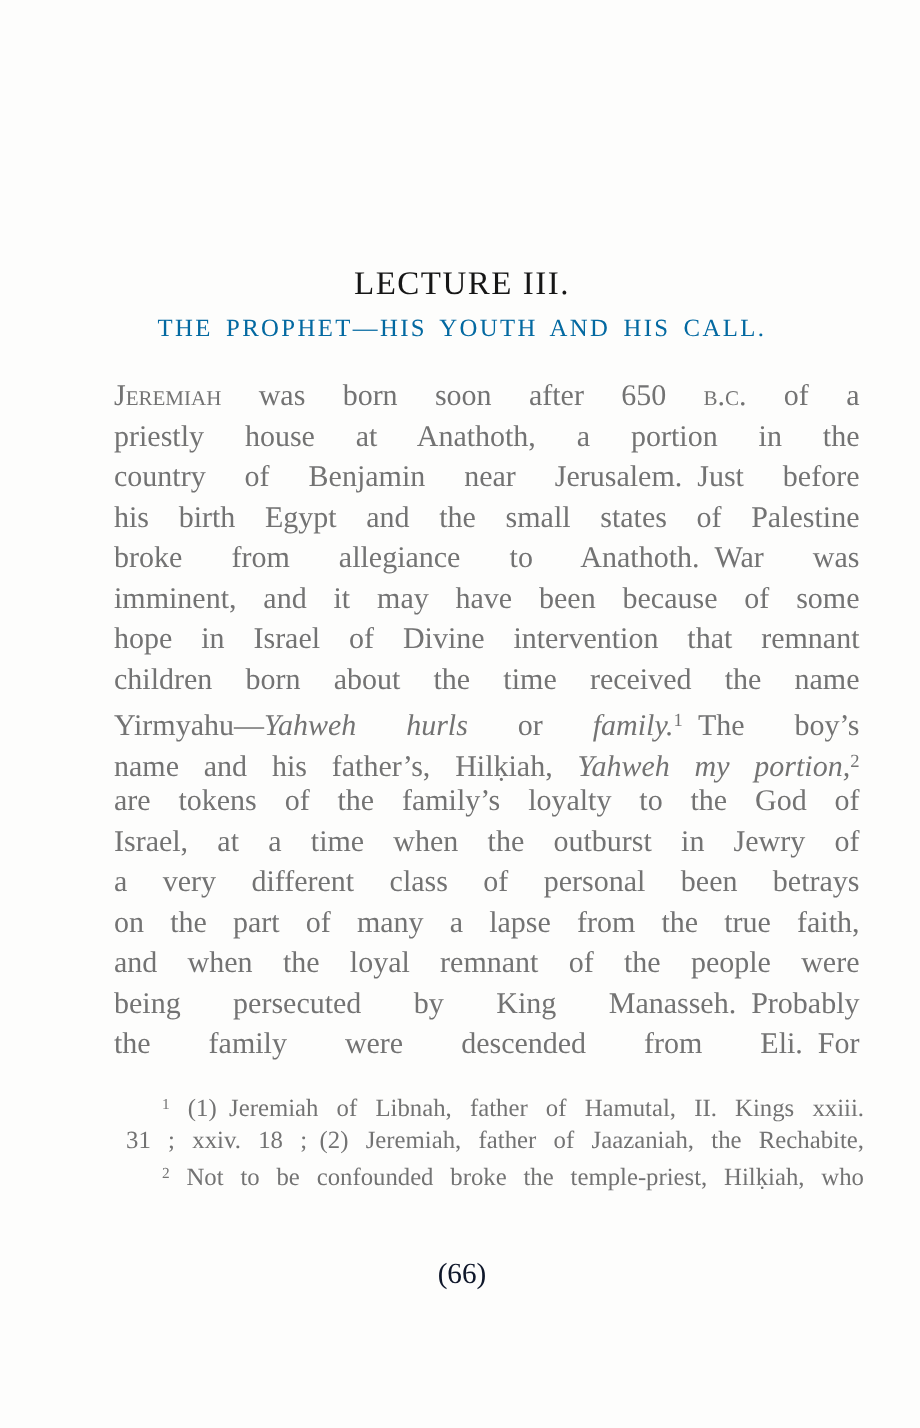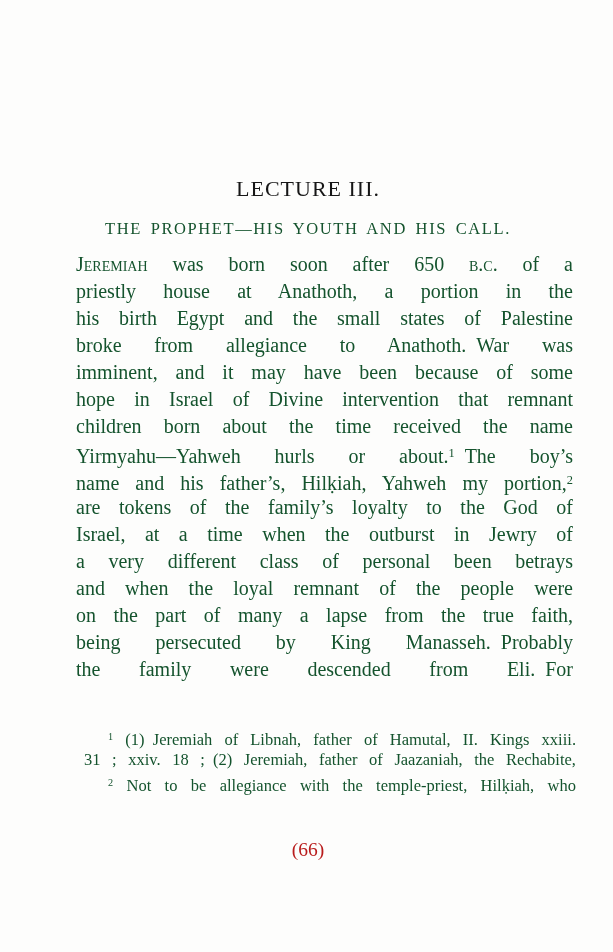--- a/index.html
+++ b/index.html
@@ -26,25 +26,25 @@
     width: 524px;
     text-align: center;
   }
   .lecture-title {
     top: 176px;
     font-size: 22px;
     letter-spacing: 1px;
     color: #161616;
   }
   .lecture-subtitle {
-    top: 219px;
+    top: 209px;
     font-size: 16.5px;
     letter-spacing: 1.6px;
     word-spacing: 3px;
-    color: #14532d;
+    color: #0369a1;
   }
   .body-text {
     position: absolute;
     top: 251px;
     left: 76px;
     width: 497px;
     font-size: 20px;
   }
   .body-text .tline {
     height: 27px;
@@ -59,70 +59,71 @@
   }
   .footnotes .tline {
     height: 23px;
     line-height: 23px;
     margin-left: 32px;
   }
   .tline {
     text-align: justify;
     text-align-last: justify;
     white-space: nowrap;
-    color: #14532d;
+    color: #737373;
   }
   .tline.noj {
     text-align-last: left;
   }
   .tline.ind {
     text-indent: 24px;
   }
-  .it { }
+  .it { font-style: italic; }
   .sc { font-variant: small-caps; }
   .sup {
     font-size: 0.62em;
     vertical-align: 0.5em;
     letter-spacing: 0;
   }
   .page-number {
     top: 839px;
     font-size: 19.5px;
-    color: #b91c1c;
+    color: #0f172a;
   }
 </style>
 </head>
 <body>
 
 <div class="page">
 
   <div class="centercol lecture-title">LECTURE III.</div>
 
   <div class="centercol lecture-subtitle">THE PROPHET—HIS YOUTH AND HIS CALL.</div>
 
   <div class="body-text">
       <div class="tline"><span class="sc">Jeremiah</span><span> was born soon after 650 </span><span class="sc">b.c.</span><span> of a</span></div>
       <div class="tline"><span>priestly house at Anathoth, a portion in the</span></div>
+      <div class="tline"><span>country of Benjamin near Jerusalem. Just before</span></div>
       <div class="tline"><span>his birth Egypt and the small states of Palestine</span></div>
       <div class="tline"><span>broke from allegiance to Anathoth. War was</span></div>
       <div class="tline"><span>imminent, and it may have been because of some</span></div>
       <div class="tline"><span>hope in Israel of Divine intervention that remnant</span></div>
       <div class="tline"><span>children born about the time received the name</span></div>
-      <div class="tline"><span>Yirmyahu—</span><span class="it">Yahweh hurls</span><span> or </span><span class="it">about.</span><span class="sup">1</span><span> The boy’s</span></div>
+      <div class="tline"><span>Yirmyahu—</span><span class="it">Yahweh hurls</span><span> or </span><span class="it">family.</span><span class="sup">1</span><span> The boy’s</span></div>
       <div class="tline"><span>name and his father’s, Hilḳiah, </span><span class="it">Yahweh my portion,</span><span class="sup">2</span></div>
       <div class="tline"><span>are tokens of the family’s loyalty to the God of</span></div>
       <div class="tline"><span>Israel, at a time when the outburst in Jewry of</span></div>
       <div class="tline"><span>a very different class of personal been betrays</span></div>
+      <div class="tline"><span>on the part of many a lapse from the true faith,</span></div>
       <div class="tline"><span>and when the loyal remnant of the people were</span></div>
-      <div class="tline"><span>on the part of many a lapse from the true faith,</span></div>
       <div class="tline"><span>being persecuted by King Manasseh. Probably</span></div>
       <div class="tline"><span>the family were descended from Eli. For</span></div>
     </div>
 
   <div class="footnotes">
       <div class="tline ind"><span class="sup">1</span><span> (1) Jeremiah of Libnah, father of Hamutal, II. Kings xxiii.</span></div>
       <div class="tline"><span>31 ; xxiv. 18 ; (2) Jeremiah, father of Jaazaniah, the Rechabite,</span></div>
-      <div class="tline ind"><span class="sup">2</span><span> Not to be allegiance with the temple-priest, Hilḳiah, who</span></div>
+      <div class="tline ind"><span class="sup">2</span><span> Not to be confounded broke the temple-priest, Hilḳiah, who</span></div>
     </div>
 
   <div class="centercol page-number">(66)</div>
 
 </div>
 
 </body></html>

